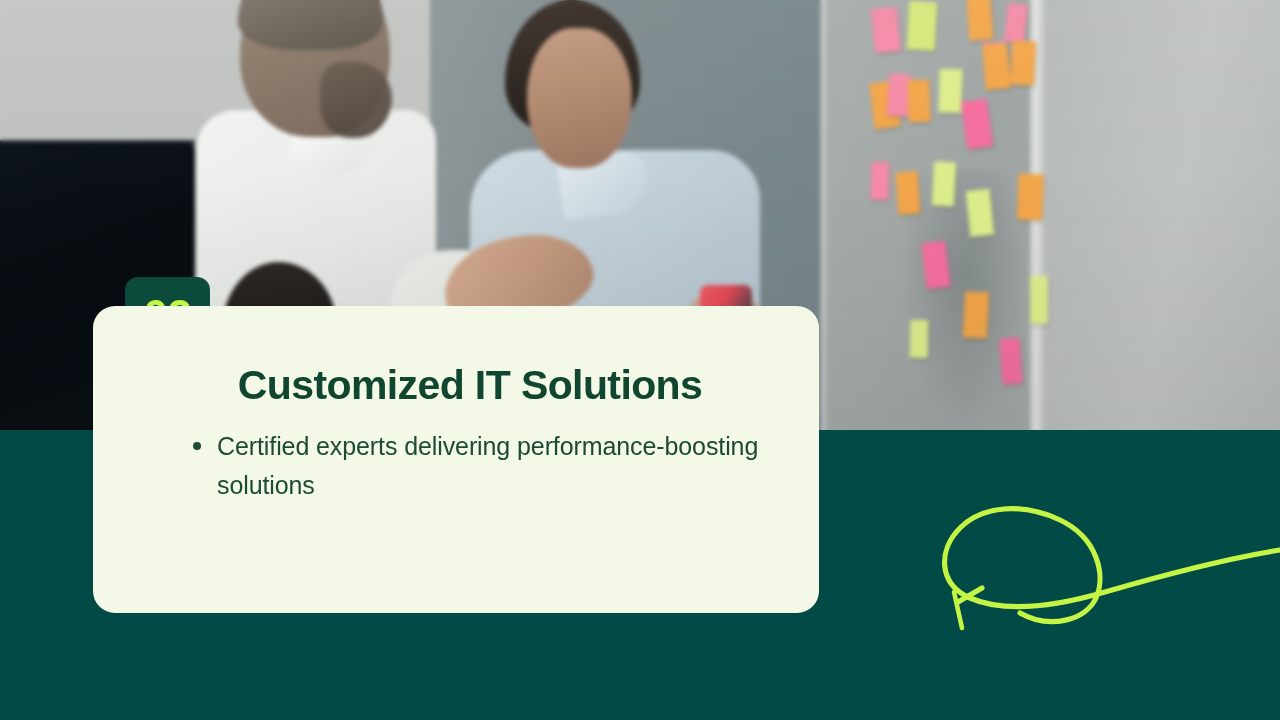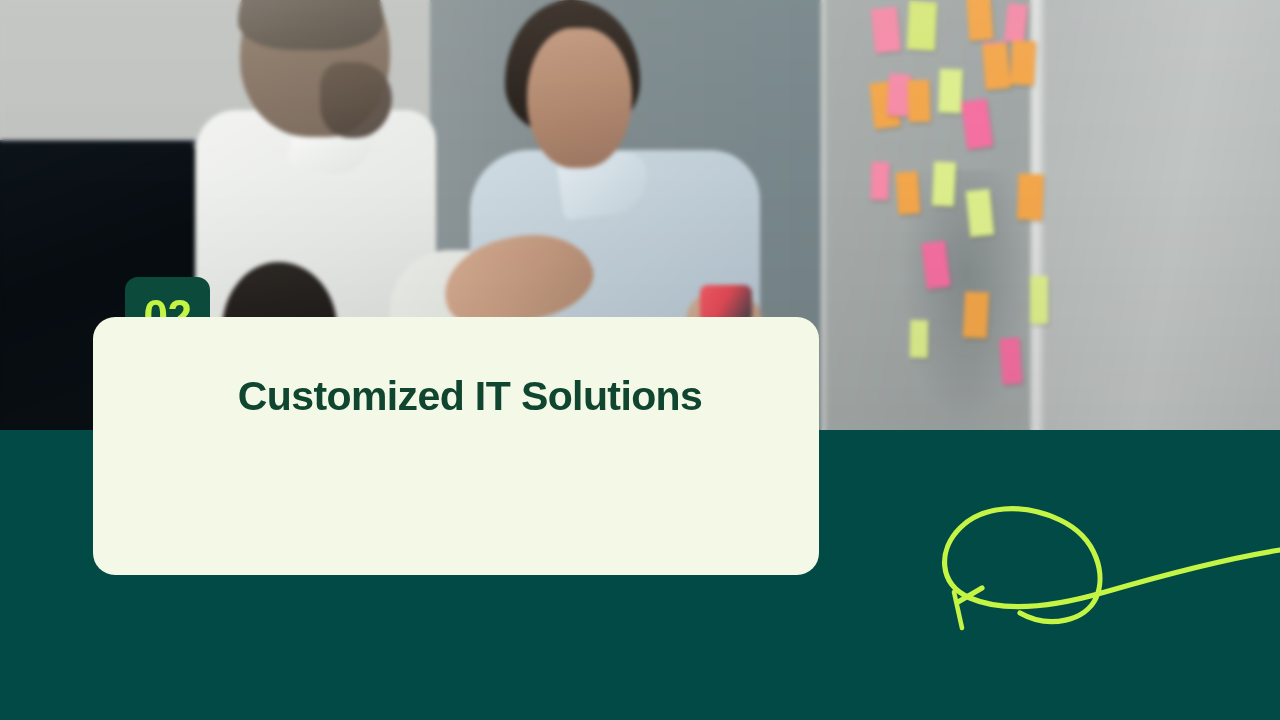--- a/index.html
+++ b/index.html
@@ -225,22 +225,22 @@
     color: #c4f544;
     font-size: 44px;
     font-weight: 700;
     letter-spacing: -0.5px;
     line-height: 1;
   }
 
   
   #card {
     position: absolute;
-    left: 93px; top: 317px;
-    width: 726px; height: 258px;
+    left: 93px; top: 306px;
+    width: 726px; height: 307px;
     background: #f3f8e7;
     border-radius: 22px;
     z-index: 5;
     box-sizing: border-box;
     padding: 58px 40px 0 76px;
   }
   #card-title {
     color: #10462f;
     font-size: 41px;
     font-weight: 700;
@@ -346,16 +346,17 @@
     <path d="M24 112 L 32 148" stroke="#c4f544" stroke-width="4.6" stroke-linecap="round"></path>
   </svg>
 
   <div id="badge">
     <span id="badge-label">02</span>
   </div>
 
   <div id="card">
     <h1 id="card-title">Customized IT Solutions</h1>
     <ul id="card-bullets">
+        <li>Certified experts delivering performance-boosting solutions</li>
       </ul>
   </div>
 
 </div>
 
 </body></html>

